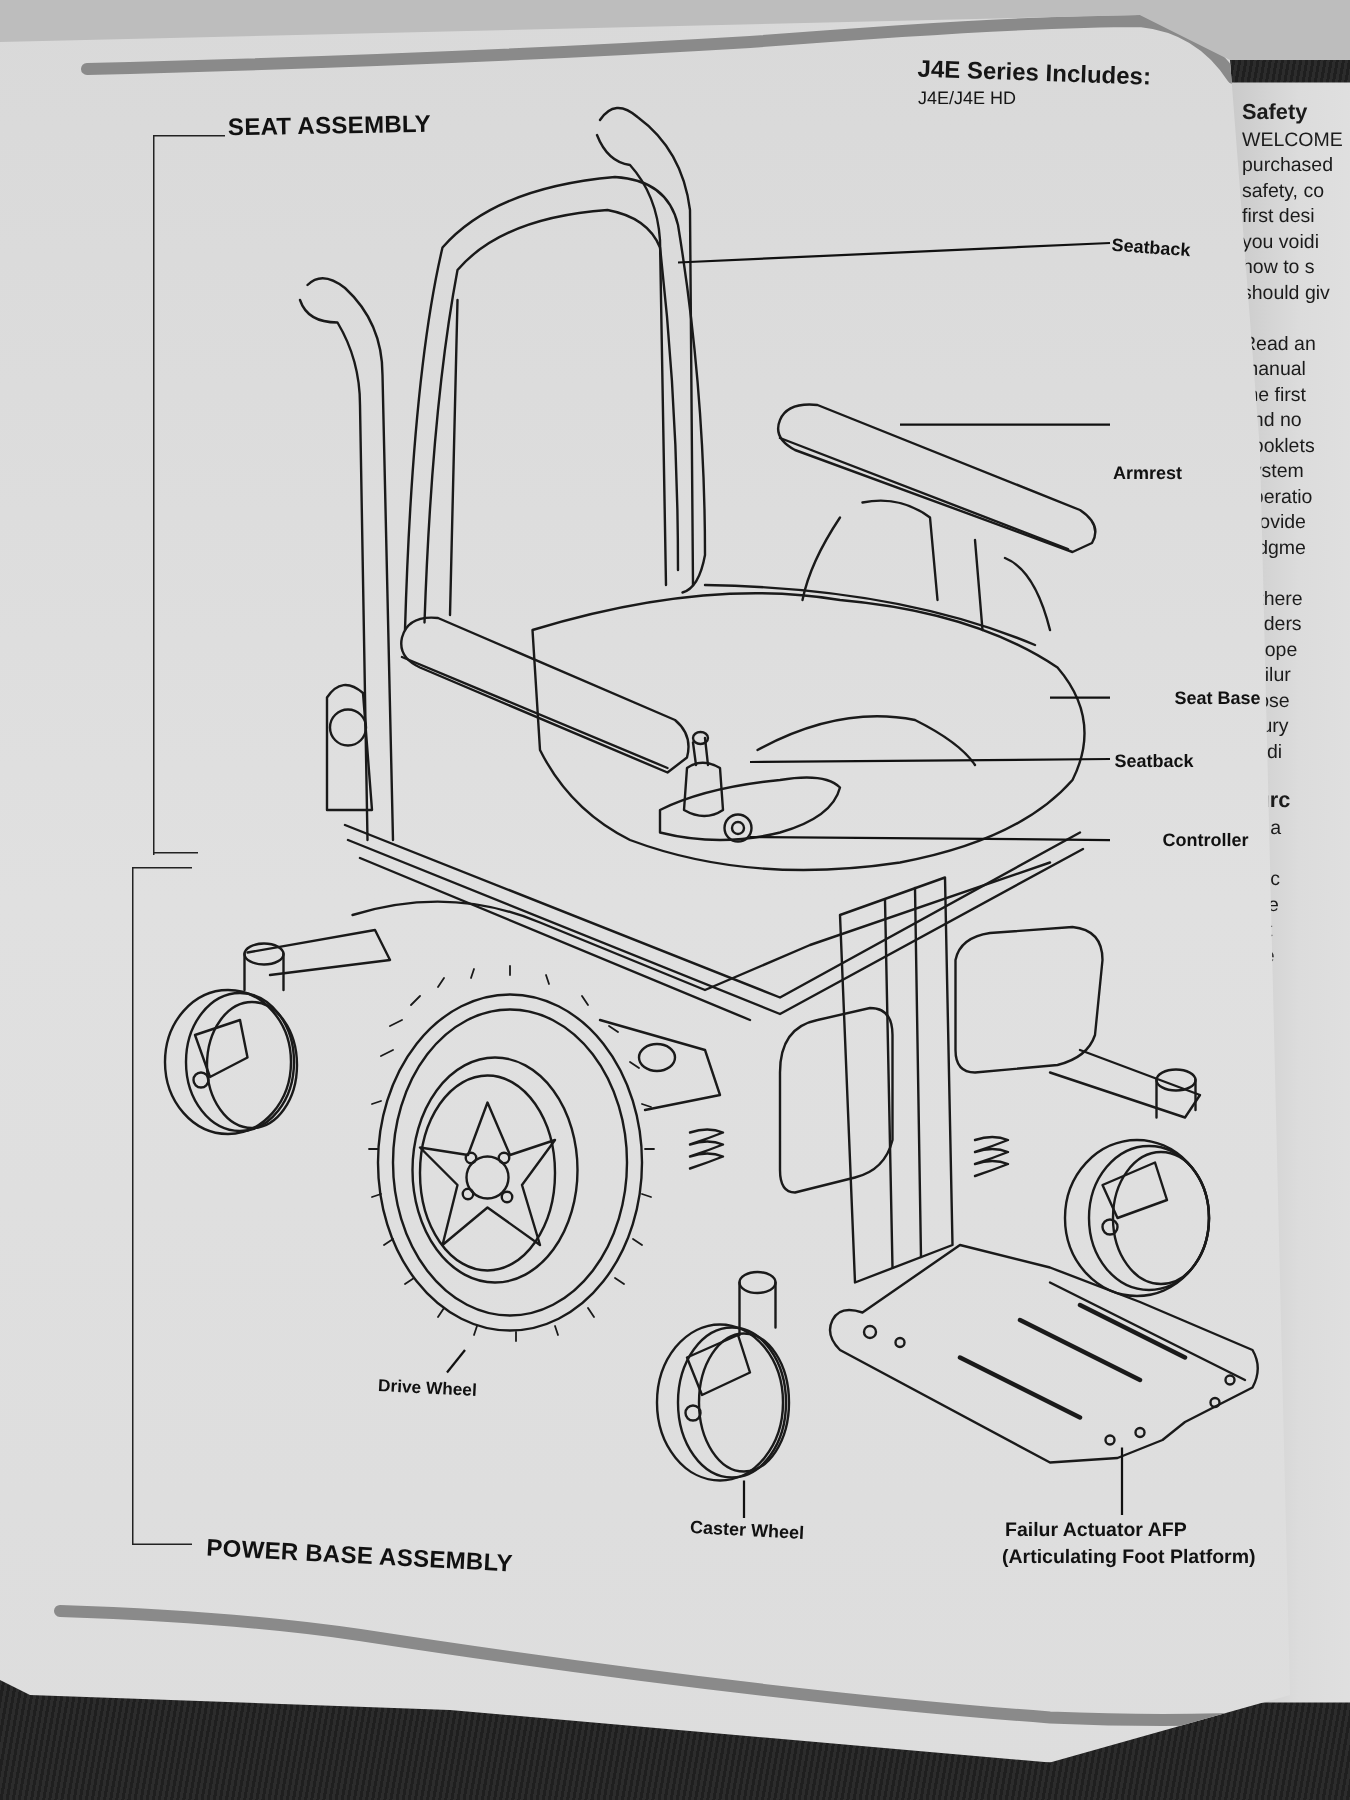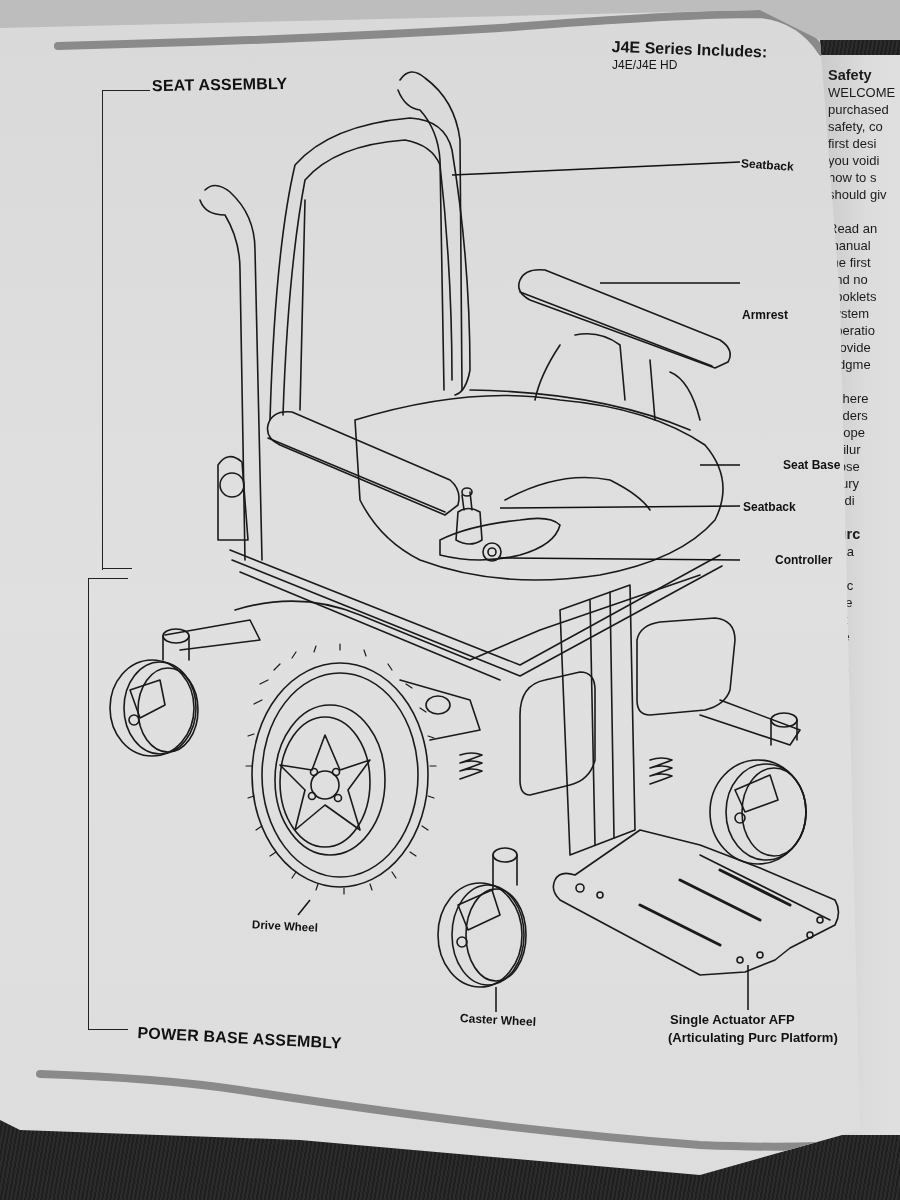--- a/index.html
+++ b/index.html
@@ -259,15 +259,15 @@
     <line x1="748" y1="965" x2="748" y2="1010"></line>
   </svg>
 
   <div class="callout" style="left:741px; top:158px; transform: rotate(4deg);">Seatback</div>
   <div class="callout" style="left:742px; top:278px;margin-top:30px;">Armrest</div>
   <div class="callout" style="left:743px; top:458px;margin-left:40px;">Seat Base</div>
   <div class="callout" style="left:743px; top:500px;">Seatback</div>
   <div class="callout" style="left:775px; top:553px;">Controller</div>
   <div class="callout small" style="left:252px; top:920px; transform: rotate(3deg);">Drive Wheel</div>
   <div class="callout" style="left:460px; top:1013px; transform: rotate(3deg);">Caster Wheel</div>
-  <div class="callout" style="left:670px; top:1012px; font-size:13px;">Single Actuator AFP</div>
-  <div class="callout" style="left:668px; top:1030px; font-size:13px;">(Articulating Purc Platform)</div>
+  <div class="callout" style="left:670px; top:1012px; font-size:13px;">Failur Actuator AFP</div>
+  <div class="callout" style="left:668px; top:1030px; font-size:13px;">(Articulating Foot Platform)</div>
 </div>
 
 </body></html>

